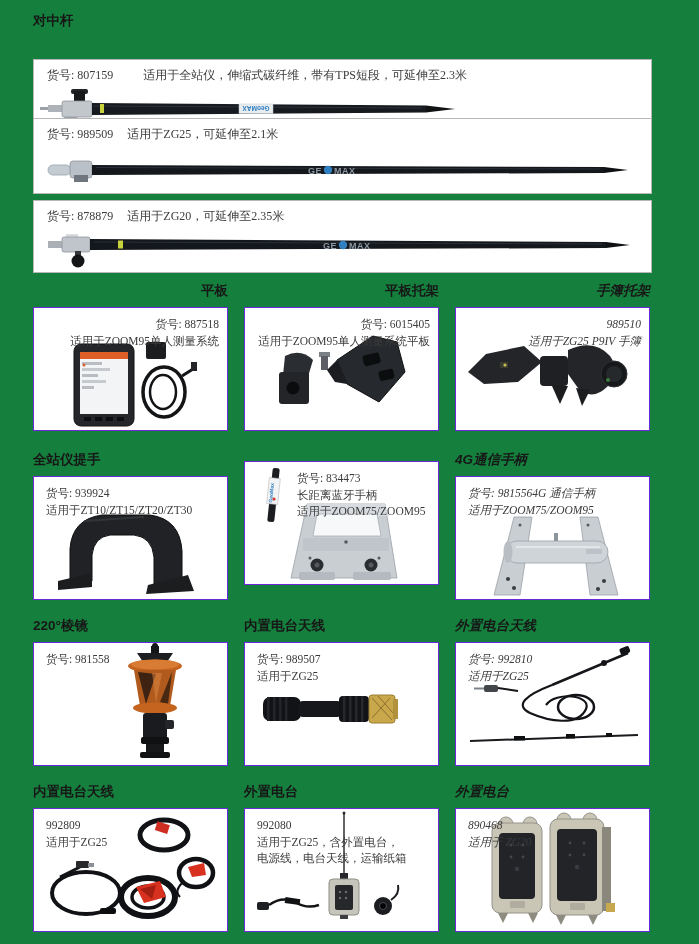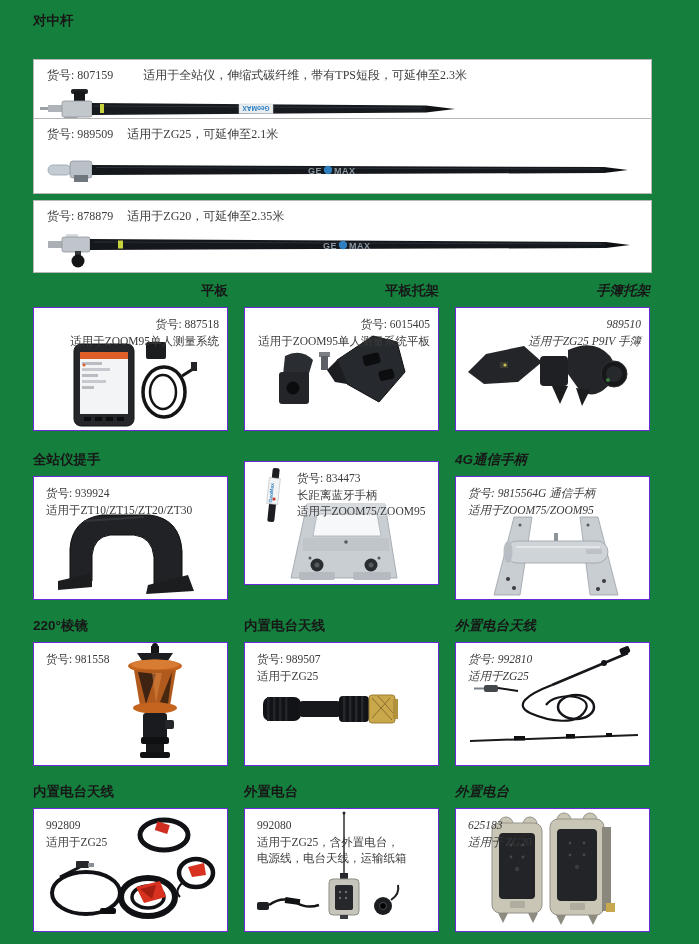--- a/index.html
+++ b/index.html
@@ -400,20 +400,20 @@
           <circle cx="128" cy="34" r="1.4" fill="#44474c"></circle>
         <circle cx="114" cy="46" r="1.4" fill="#44474c"></circle>
           <circle cx="128" cy="46" r="1.4" fill="#44474c"></circle>
         <circle cx="121" cy="58" r="2.2" fill="#393c41"></circle>
         <rect x="114" y="94" width="15" height="7" rx="1" fill="#b0ada0"></rect>
         <polygon points="100,106 110,106 105,116" fill="#8e8b80"></polygon>
         <polygon points="132,106 142,106 137,116" fill="#8e8b80"></polygon>
         <rect x="150" y="94" width="9" height="9" fill="#c7a84e"></rect>
       </svg>
       <div class="txt">
-        <div>625183</div>
+        <div>890468</div>
         <div>适用于 ZG20</div>
         <div></div>
       </div>
     </div>
   </div>
 
 </div>
 
 </body></html>

